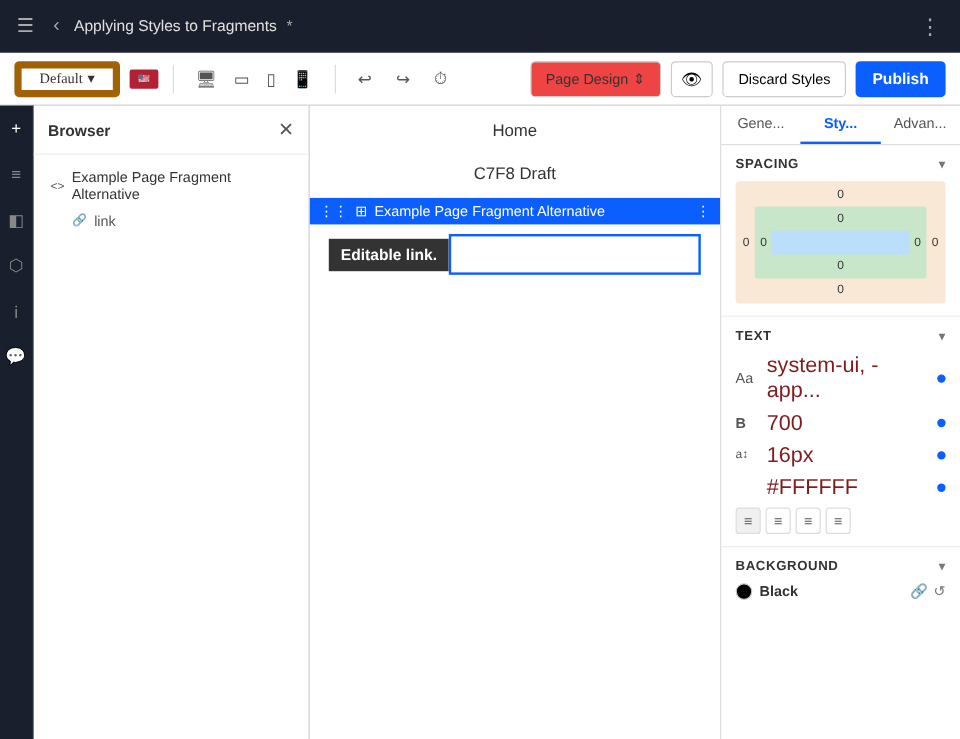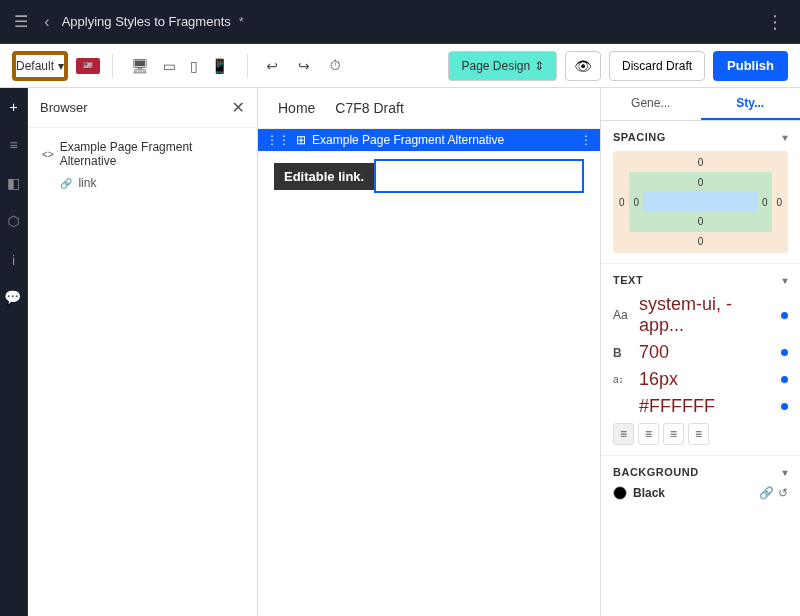--- a/index.html
+++ b/index.html
@@ -32,23 +32,23 @@
     .toolbar {
       height: 44px;
       background: #fff;
       display: flex;
       align-items: center;
       padding: 0 12px;
       gap: 8px;
       border-bottom: 1px solid #ddd;
     }
     .toolbar-select {
-      border: 4px solid #a16207; border-radius: 4px; padding: 4px 0;
+      border: 6px solid #a16207; border-radius: 4px; padding: 4px 15px;
       font-size: 12px; background: #fff; cursor: pointer; height: 30px;
-      display: flex; align-items: center; gap: 4px;
+      display: flex; align-items: center; gap: 4px; font-family: Liberation Serif, serif;
     }
     .toolbar-flag {
       width: 24px; height: 16px; background: #b22234;
       display: inline-flex; align-items: center; justify-content: center;
       font-size: 8px; border-radius: 2px; overflow: hidden; position: relative;
     }
     .toolbar-divider { width: 1px; height: 24px; background: #ddd; margin: 0 4px; }
     .toolbar-icon-group { display: flex; align-items: center; gap: 2px; }
     .toolbar-icon-btn {
       background: none; border: none; cursor: pointer; padding: 4px 6px;
@@ -61,21 +61,21 @@
     }
     .toolbar-publish-btn {
       background: #0b5fff; color: #fff; border: none; border-radius: 4px;
       padding: 5px 14px; font-size: 13px; font-weight: 600; cursor: pointer; height: 30px;
     }
     .toolbar-eye-btn {
       background: none; border: 1px solid #ccc; border-radius: 4px;
       padding: 5px 8px; cursor: pointer; font-size: 14px; height: 30px;
     }
     .toolbar-page-design-btn {
-      border: 1px solid #ccc; background: #5eead4; border-radius: 4px;
+      border: 1px solid #ccc; background: #ef4444; border-radius: 4px;
       padding: 5px 12px; font-size: 12px; cursor: pointer; height: 30px;
       display: flex; align-items: center; gap: 4px;
     }
 
     
     .main-layout {
       display: flex;
       height: calc(616px - 88px);
     }
 
@@ -101,21 +101,21 @@
       width: 230px;
       background: #fff;
       border-right: 1px solid #ddd;
       display: flex;
       flex-direction: column;
     }
     .browser-header {
       display: flex; align-items: center; justify-content: space-between;
       padding: 10px 12px; border-bottom: 1px solid #eee;
     }
-    .browser-title { font-size: 13px; font-weight: 400; }
+    .browser-title { font-size: 13px; font-weight: 700; }
     .browser-close { background: none; border: none; cursor: pointer; font-size: 16px; color: #555; }
     .browser-content { padding: 8px; }
     .browser-item {
       display: flex; align-items: center; gap: 6px;
       padding: 4px 6px; border-radius: 3px; cursor: pointer;
       font-size: 12px;
     }
     .browser-sub-item {
       display: flex; align-items: center; gap: 6px;
       padding: 4px 6px 4px 24px; border-radius: 3px; cursor: pointer;
@@ -130,20 +130,21 @@
       position: relative;
     }
     .canvas-inner {
       background: #fff;
       margin: 0;
       min-height: 100%;
     }
     .canvas-nav {
       display: flex; align-items: center; padding: 12px 20px; gap: 20px;
       border-bottom: 1px solid #eee;
+      flex-direction: column;
     }
     .canvas-nav-item { font-size: 14px; color: #333; cursor: pointer; }
     .canvas-fragment-bar {
       background: #0b5fff; color: #fff;
       display: flex; align-items: center; justify-content: space-between;
       padding: 4px 8px; font-size: 12px; margin: 0 0 0 0;
     }
     .canvas-fragment-bar-left { display: flex; align-items: center; gap: 6px; }
     .canvas-fragment-bar-right { display: flex; align-items: center; gap: 4px; }
     .fragment-icon-btn { background: none; border: none; color: #fff; cursor: pointer; font-size: 12px; }
@@ -249,21 +250,21 @@
   <div class="toolbar-divider"></div>
   <button class="toolbar-icon-btn">↩</button>
   <button class="toolbar-icon-btn">↪</button>
   <button class="toolbar-icon-btn">⏱</button>
   <div class="toolbar-spacer"></div>
   <div class="toolbar-page-design-btn">
     <span>Page Design</span>
     <span>⇕</span>
   </div>
   <button class="toolbar-eye-btn">👁</button>
-  <button class="toolbar-action-btn">Discard Draft</button>
+  <button class="toolbar-action-btn">Discard Styles</button>
   <button class="toolbar-publish-btn">Publish</button>
 </div>
 
 <div class="main-layout">
 
   <div class="left-sidebar">
     <div class="sidebar-icon active">+</div>
     <div class="sidebar-icon">≡</div>
     <div class="sidebar-icon">◧</div>
     <div class="sidebar-icon">⬡</div>
@@ -311,20 +312,21 @@
         </div>
       </div>
     </div>
   </div>
 
   <div class="right-panel">
 
     <div class="right-panel-tabs">
       <div class="right-panel-tab">Gene...</div>
       <div class="right-panel-tab active">Sty...</div>
+      <div class="right-panel-tab">Advan...</div>
     </div>
 
     <div class="right-panel-section">
       <div class="section-header">
         <span>SPACING</span>
         <span class="section-chevron">▾</span>
       </div>
 
       <div style="background:#f9e8d5; padding: 6px; border-radius:3px; font-size:10px; text-align:center; position:relative;">
 

